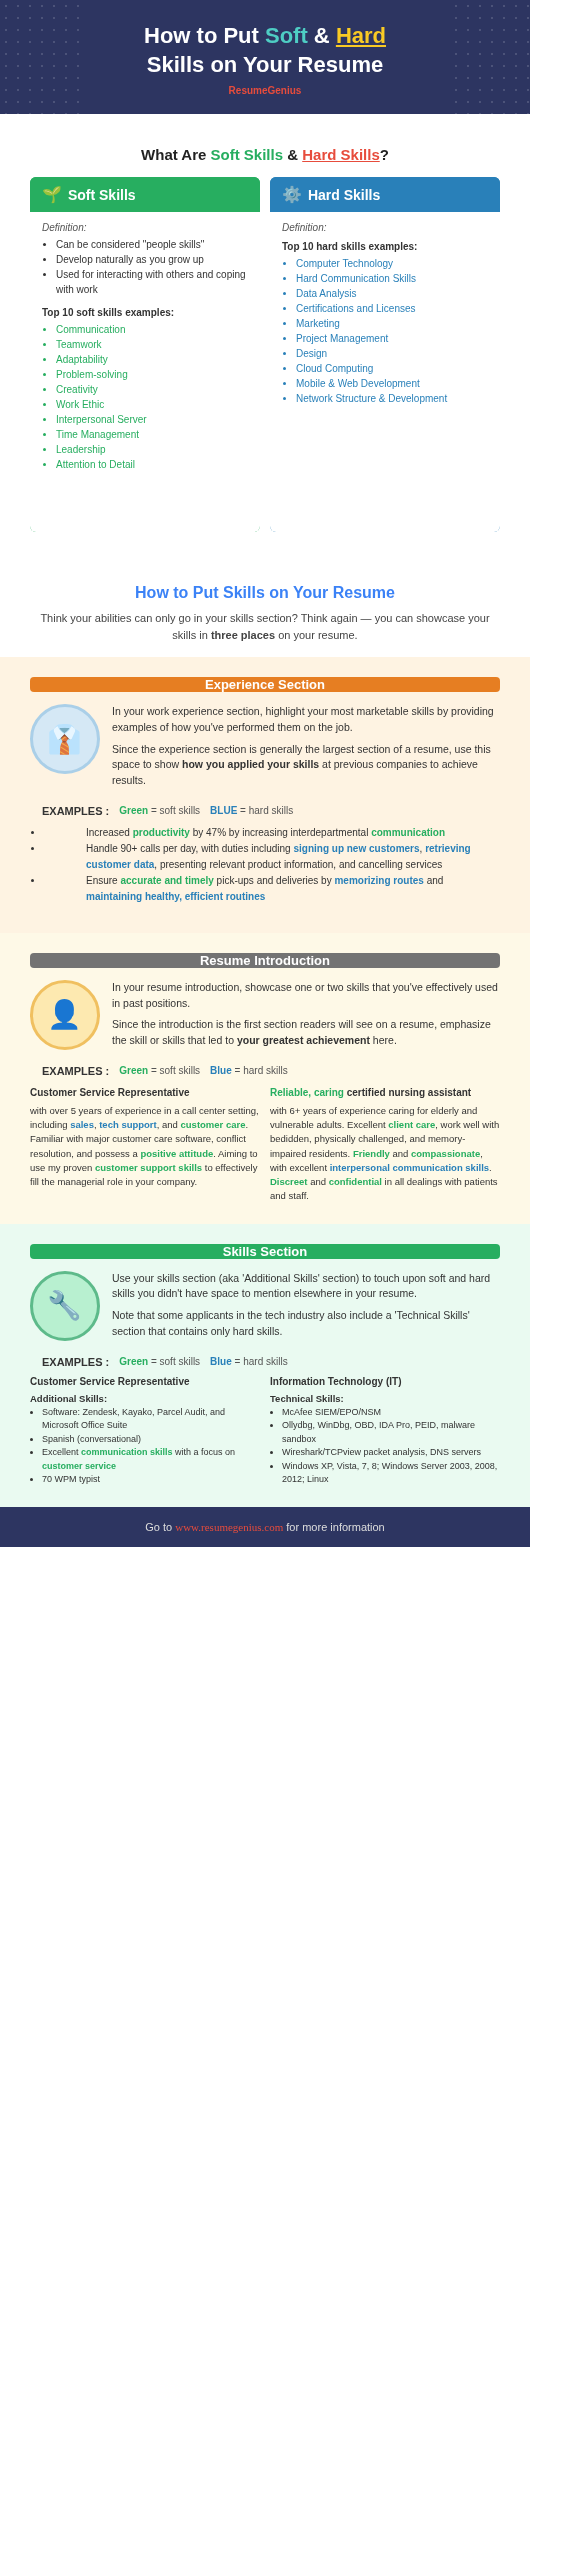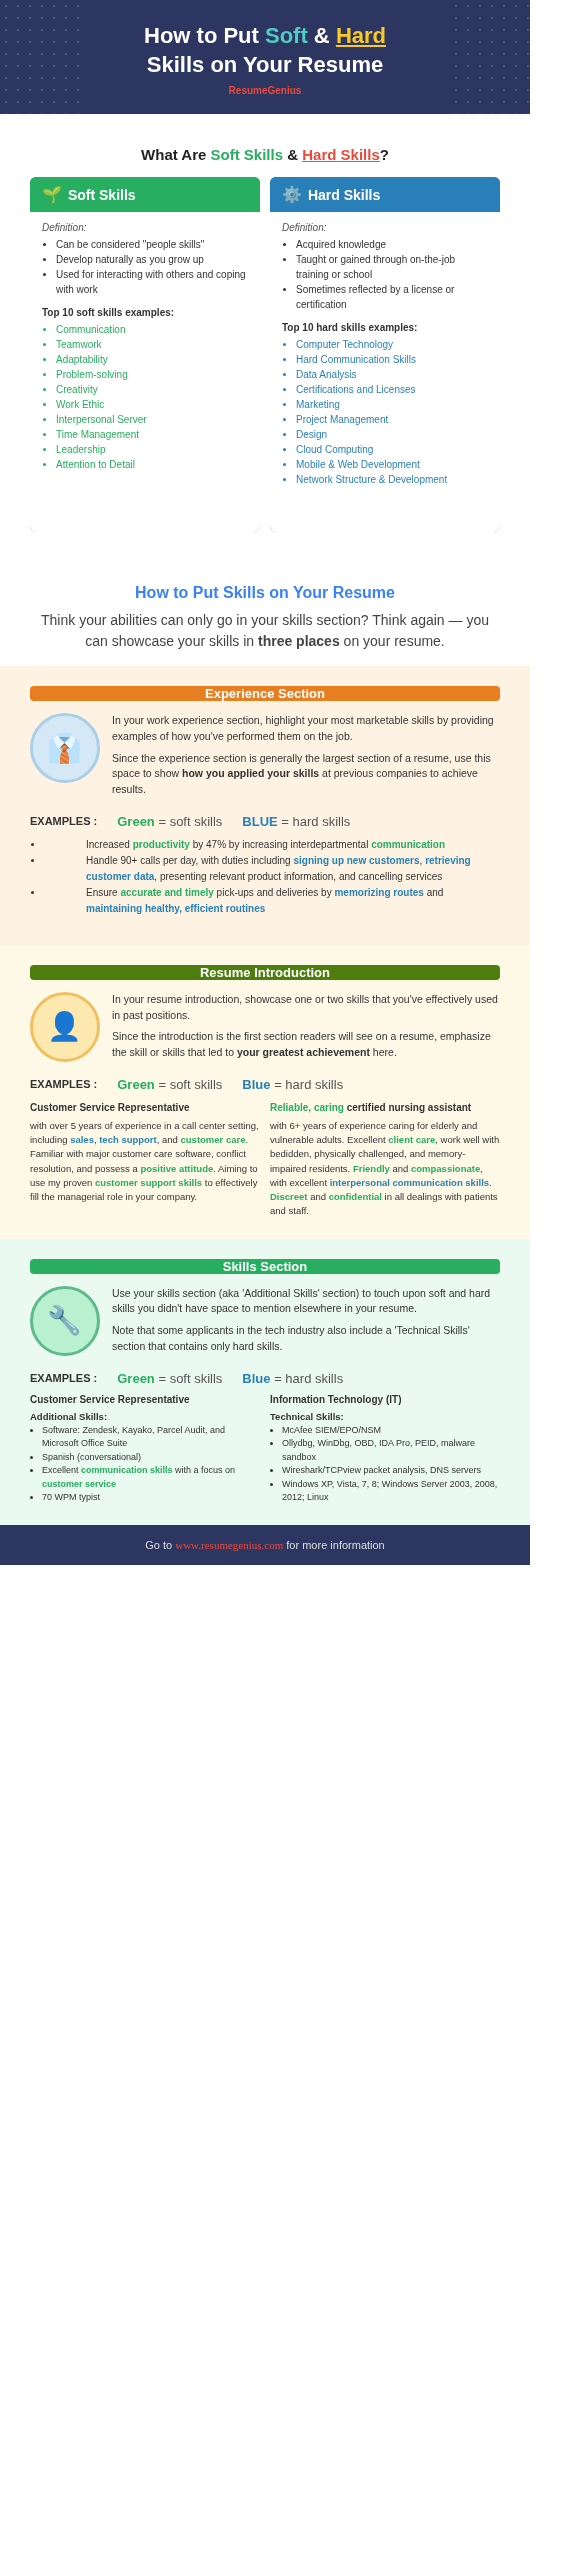--- a/index.html
+++ b/index.html
@@ -117,40 +117,40 @@
     .how-section { background: #fff; padding: 20px 30px 10px; }
     .how-title {
       text-align: center;
       font-size: 16px;
       font-weight: bold;
       color: #3b82f6;
       margin-bottom: 8px;
     }
     .how-subtitle {
       text-align: center;
-      font-size: 14px;
+      font-size: 11px;
       color: #444;
       margin-bottom: 4px;
       line-height: 1.5;
     }
     .how-subtitle .three { font-weight: bold; }
 
     
     .subsection {
       margin-bottom: 0;
     }
     .subsection-header {
       text-align: center;
       font-weight: bold;
       font-size: 13px;
       margin-bottom: 12px;
       border-radius: 4px;
     }
     .subsection-header-orange { background: #e67e22; color: #fff; }
-    .subsection-header-yellow { background: #4d7c0f; color: #fff; }
+    .subsection-header-yellow { background: #737373; color: #fff; }
     .subsection-header-green-dark { background: #27ae60; color: #fff; }
 
     .subsection-content { display: flex; gap: 12px; align-items: flex-start; margin-bottom: 10px; }
     .subsection-image {
       width: 70px;
       height: 70px;
       border-radius: 50%;
       background: #d5e8f5;
       flex-shrink: 0;
       display: flex;
@@ -161,29 +161,29 @@
     }
     .subsection-image-yellow { background: #fde9b0; border-color: #f0c060; }
     .subsection-image-green { background: #b8f0d0; border-color: #5dba8a; }
 
     .subsection-text { flex: 1; font-size: 10.5px; line-height: 1.5; color: #333; }
     .subsection-text p { margin-bottom: 6px; }
 
     .examples-bar {
       display: flex;
       align-items: center;
-      gap: 20px;
-      margin: 6px 0 8px;
+      gap: 10px;
+      margin: 6px 12px 8px;
     }
     .examples-bar-label {
       font-size: 11px;
       font-weight: bold;
       color: #333;
     }
-    .legend-item { font-size: 13px; color: #555; }
+    .legend-item { font-size: 10px; color: #555; }
     .legend-green { color: #27ae60; font-weight: bold; }
     .legend-blue { color: #2980b9; font-weight: bold; }
 
     .bullet-list { margin-left: 14px; margin-bottom: 8px; }
     .bullet-list li { font-size: 10px; line-height: 1.6; color: #333; padding-left: 42px; }
     .green-text { color: #27ae60; font-weight: 600; }
     .blue-text { color: #2980b9; font-weight: 600; }
 
     
     .example-boxes { display: flex; gap: 10px; margin-top: 8px; }
@@ -261,25 +261,20 @@
         </div>
       </div>
 
       <div class="skill-col skill-col-blue">
         <div class="skill-col-header">
           <span class="skill-col-icon">⚙️</span>
           <span class="skill-col-header-text">Hard Skills</span>
         </div>
         <div class="skill-col-body">
           <div class="def-label">Definition:</div>
-          <ul>
-            <li>Acquired knowledge</li>
-            <li>Taught or gained through on-the-job training or school</li>
-            <li>Sometimes reflected by a license or certification</li>
-          </ul>
           <div class="examples-label">Top 10 hard skills examples:</div>
           <ul class="skill-list hard-skill-list">
             <li>Computer Technology</li>
             <li>Hard Communication Skills</li>
             <li>Data Analysis</li>
             <li>Certifications and Licenses</li>
             <li>Marketing</li>
             <li>Project Management</li>
             <li>Design</li>
             <li>Cloud Computing</li>

